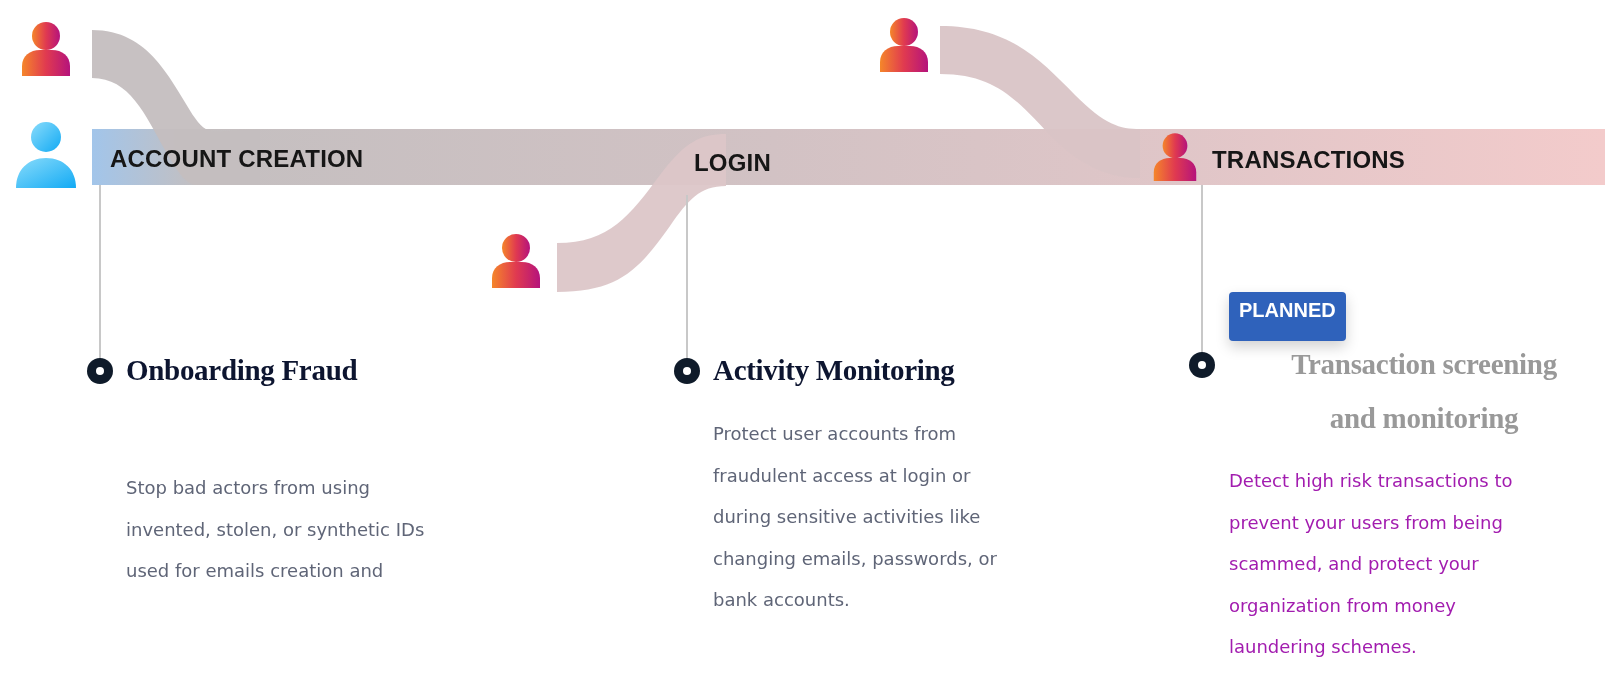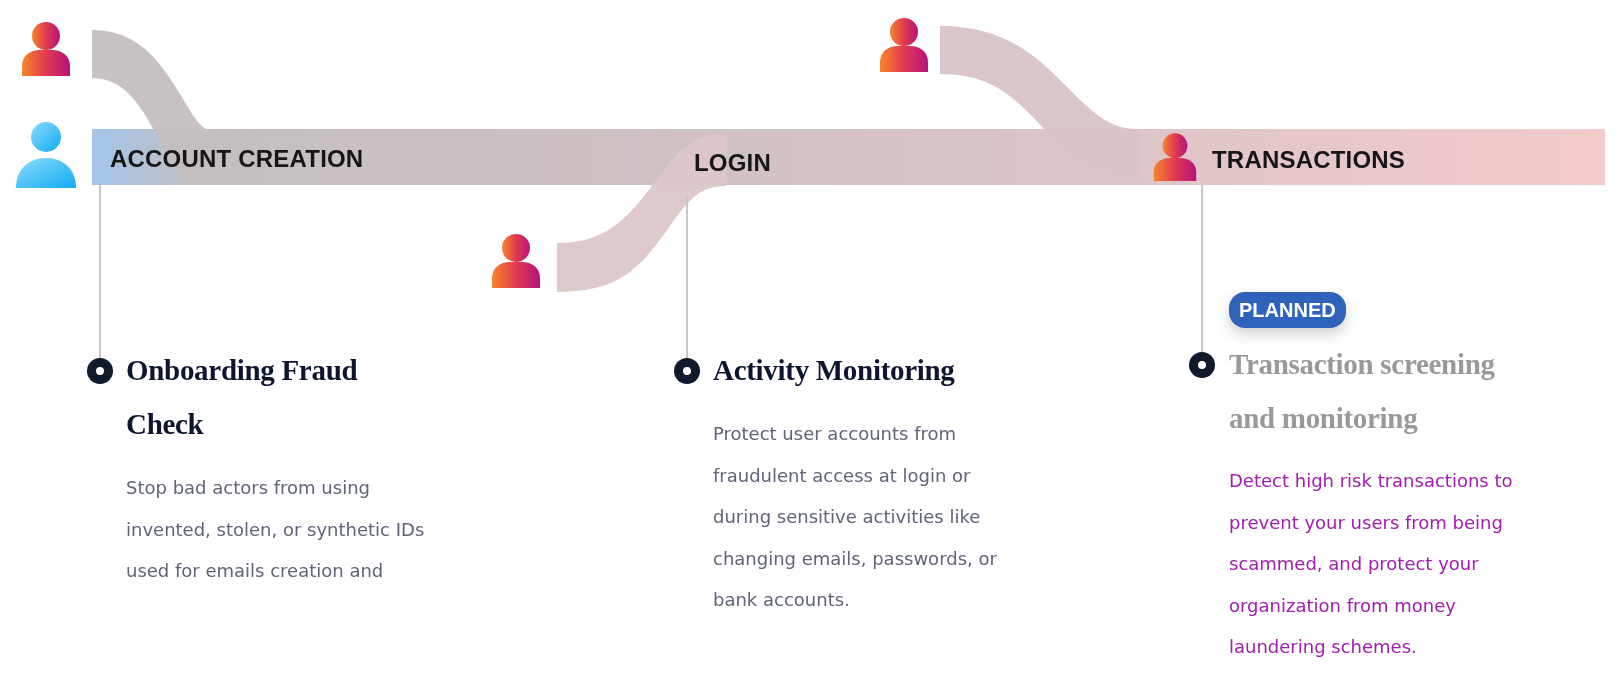--- a/index.html
+++ b/index.html
@@ -3,24 +3,24 @@
   <meta charset="utf-8">
   <style>
     html, body { margin: 0; padding: 0; background: #ffffff; }
     body { width: 1619px; height: 677px; position: relative; overflow: hidden; font-family: "Liberation Sans", sans-serif; }
     svg.flow { position: absolute; left: 0; top: 0; }
     .stage-label { position: absolute; font-family: "Liberation Sans", sans-serif; font-weight: 700; font-size: 24px; color: #161616; letter-spacing: 0.2px; white-space: nowrap; text-align: right; }
     .vline { position: absolute; width: 2px; background: #c8c8c8; }
     .dot { position: absolute; width: 26px; height: 26px; border-radius: 50%; background: #0f1b2a; box-sizing: border-box; }
     .dot::after { content: ""; position: absolute; left: 9px; top: 9px; width: 8px; height: 8px; border-radius: 50%; background: #ffffff; }
     .card-title { position: absolute; font-family: Liberation Serif, serif; font-weight: 700; font-size: 29px; line-height: 54px; color: #0d1530; letter-spacing: -0.3px; }
-    .card-title.muted { color: #999999; }
+    .card-title.muted { color: #999999; text-align: center; }
     .card-desc { position: absolute; font-family: "DejaVu Sans", sans-serif; font-size: 18px; line-height: 41.5px; color: #5f6577; }
     .card-desc.muted { color: #a21caf; }
-    .badge { position: absolute; background: #2f62bb; color: #ffffff; font-family: "Liberation Sans", sans-serif; font-weight: 700; font-size: 20px; border-radius: 16px; padding: 0 10px; height: 36px; line-height: 36px; box-shadow: 0 6px 14px rgba(0,0,0,0.18); }
+    .badge { position: absolute; background: #2f62bb; color: #ffffff; font-family: "Liberation Sans", sans-serif; font-weight: 700; font-size: 20px; border-radius: 4px; padding: 0 10px; height: 49px; line-height: 36px; box-shadow: 0 6px 14px rgba(0,0,0,0.18); }
     .person { position: absolute; }
   </style>
 </head>
 <body>
 
 <svg class="flow" width="1619" height="677" viewBox="0 0 1619 677">
   <defs>
     <linearGradient id="bandGrad" x1="92" y1="0" x2="1605" y2="0" gradientUnits="userSpaceOnUse">
       <stop offset="0" stop-color="#a2c5ea"></stop>
       <stop offset="0.07" stop-color="#c4bfc0"></stop>
@@ -114,21 +114,20 @@
 <div class="vline" style="left:99px;top:185px;height:176px"></div>
 <div class="vline" style="left:686px;top:195px;height:166px"></div>
 <div class="vline" style="left:1201px;top:185px;height:170px"></div>
 
 <div class="dot" style="left:87px;top:358px"></div>
 <div class="dot" style="left:674px;top:358px"></div>
 <div class="dot" style="left:1189px;top:352px"></div>
 
 <div class="card-title" style="left:126px;top:343px;width:480px">
   <div>Onboarding Fraud</div>
-  <div>Check</div>
 </div>
 <div class="card-desc" style="left:126px;top:467px;width:440px">
   <div>Stop bad actors from using</div>
   <div>invented, stolen, or synthetic IDs</div>
   <div>used for emails creation and</div>
 </div>
 
 <div class="card-title" style="left:713px;top:343px;width:460px">
   <div>Activity Monitoring</div>
 </div>

